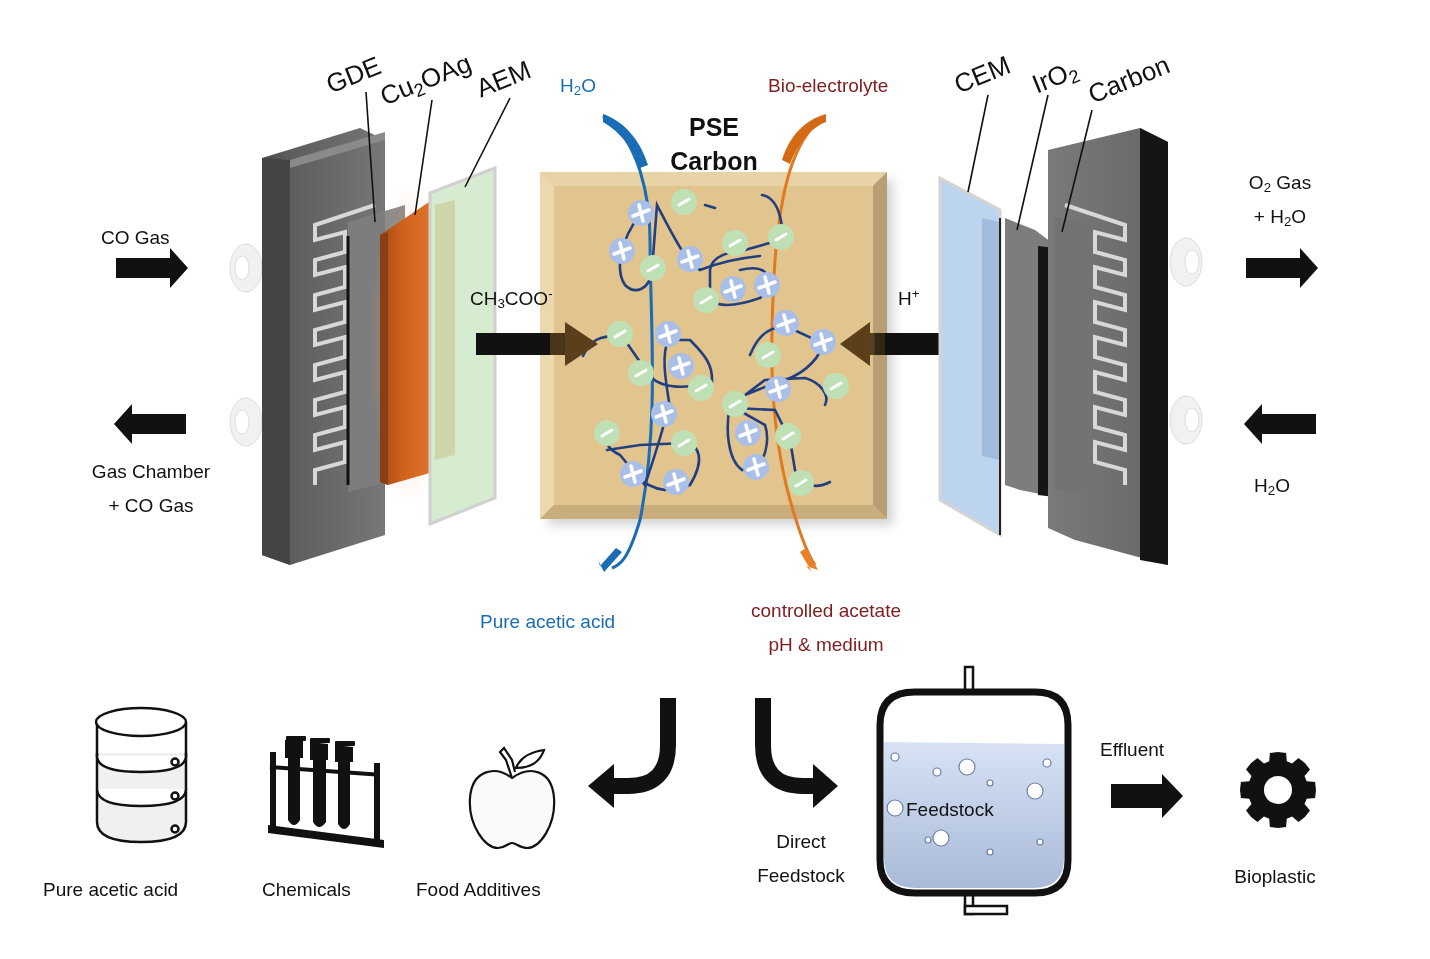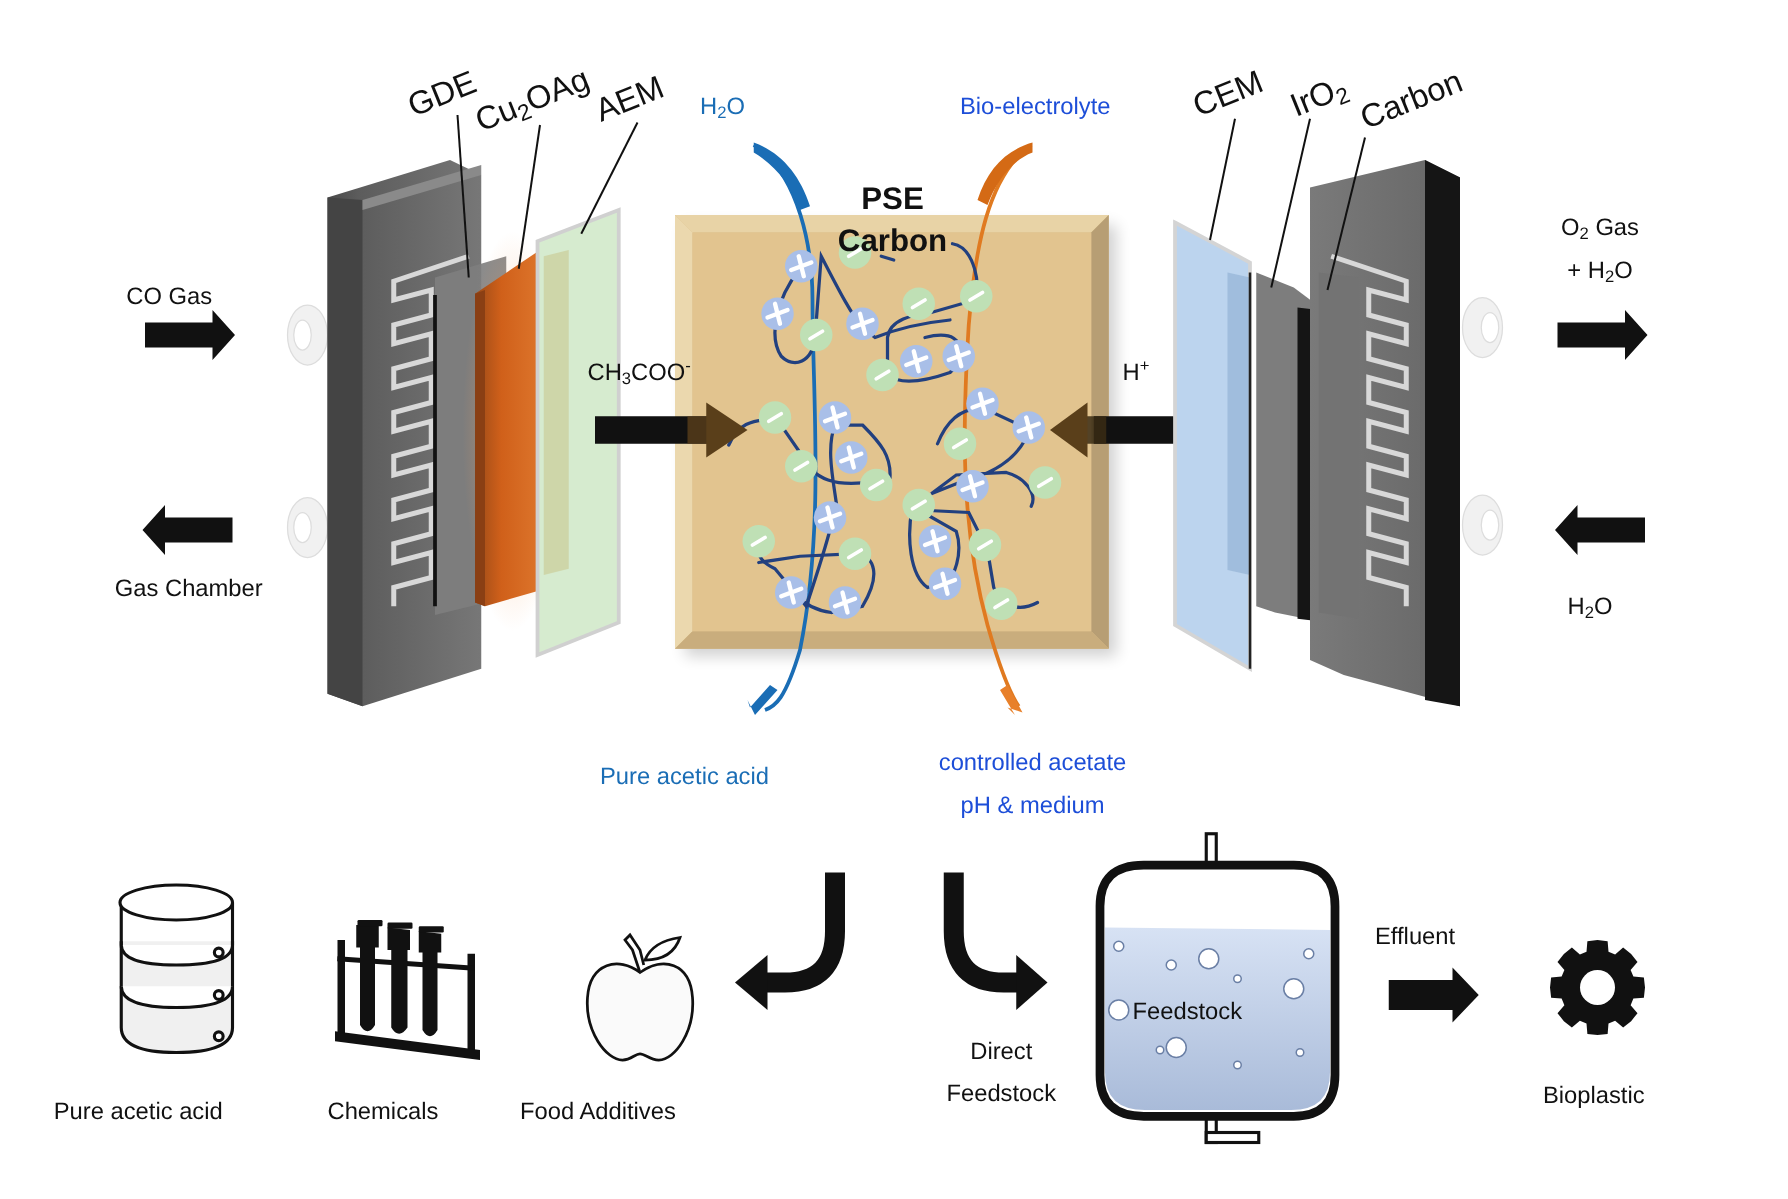--- a/index.html
+++ b/index.html
@@ -1,21 +1,21 @@
 <!DOCTYPE html>
 <html><head>
 <meta charset="utf-8">
 <style>
   html, body { margin: 0; padding: 0; background: #ffffff; }
   body { width: 1430px; height: 959px; position: relative; overflow: hidden;
          font-family: "Liberation Sans", sans-serif; color: #111; }
   .lbl { position: absolute; font-size: 19px; line-height: 1.3; white-space: nowrap; }
   .center { text-align: center; }
   .blue { color: #1a6db5; }
-  .orange { color: #1d4ed8; }
+  .orange { color: #7f1d1d; }
   .bold { font-weight: bold; }
   .rot { transform-origin: left bottom; }
   sub { font-size: 0.7em; vertical-align: -0.25em; line-height: 0; }
   sup { font-size: 0.7em; vertical-align: 0.55em; line-height: 0; }
   svg { position: absolute; left: 0; top: 0; }
 </style>
 </head>
 <body>
 
 <svg width="1430" height="959" viewBox="0 0 1430 959">
@@ -349,31 +349,32 @@
 <div class="lbl rot" style="left:334px; top:68px; transform:rotate(-22deg); font-size:26px;">GDE</div>
 <div class="lbl rot" style="left:388px; top:80px; transform:rotate(-22deg); font-size:26px;"><span>Cu</span><sub>2</sub><span>OAg</span></div>
 <div class="lbl rot" style="left:484px; top:72px; transform:rotate(-22deg); font-size:26px;">AEM</div>
 
 <div class="lbl rot" style="left:962px; top:68px; transform:rotate(-22deg); font-size:26px;">CEM</div>
 <div class="lbl rot" style="left:1040px; top:68px; transform:rotate(-22deg); font-size:26px;"><span>IrO</span><sub>2</sub></div>
 <div class="lbl rot" style="left:1096px; top:78px; transform:rotate(-22deg); font-size:26px;">Carbon</div>
 
 <div class="lbl blue" style="left:560px; top:74px;"><span>H</span><sub>2</sub><span>O</span></div>
 <div class="lbl orange" style="left:768px; top:74px;">Bio-electrolyte</div>
-<div class="lbl bold center" style="left:650px; top:110px; width:128px; font-size:25px; line-height:34px;margin-top:32px;">
+<div class="lbl bold center" style="left:650px; top:110px; width:128px; font-size:25px; line-height:34px;">
     <div>PSE</div>
     <div>Carbon</div>
   </div>
 
 <div class="lbl" style="left:470px; top:287px;"><span>CH</span><sub>3</sub><span>COO</span><sup>-</sup></div>
 <div class="lbl" style="left:898px; top:287px;"><span>H</span><sup>+</sup></div>
 
 <div class="lbl" style="left:101px; top:190px;margin-top:36px;">CO Gas</div>
 <div class="lbl center" style="left:56px; top:455px; width:190px; line-height:34px;">
     <div>Gas Chamber</div>
+    <div>+ CO Gas</div>
   </div>
 <div class="lbl center" style="left:1220px; top:166px; width:120px; line-height:34px;">
   <div><span>O</span><sub>2</sub><span> Gas</span></div>
   <div><span>+ H</span><sub>2</sub><span>O</span></div>
 </div>
 <div class="lbl" style="left:1254px; top:474px;"><span>H</span><sub>2</sub><span>O</span></div>
 
 <div class="lbl blue" style="left:480px; top:610px;">Pure acetic acid</div>
 <div class="lbl orange center" style="left:708px; top:594px; width:236px; line-height:34px;">
     <div>controlled acetate</div>

